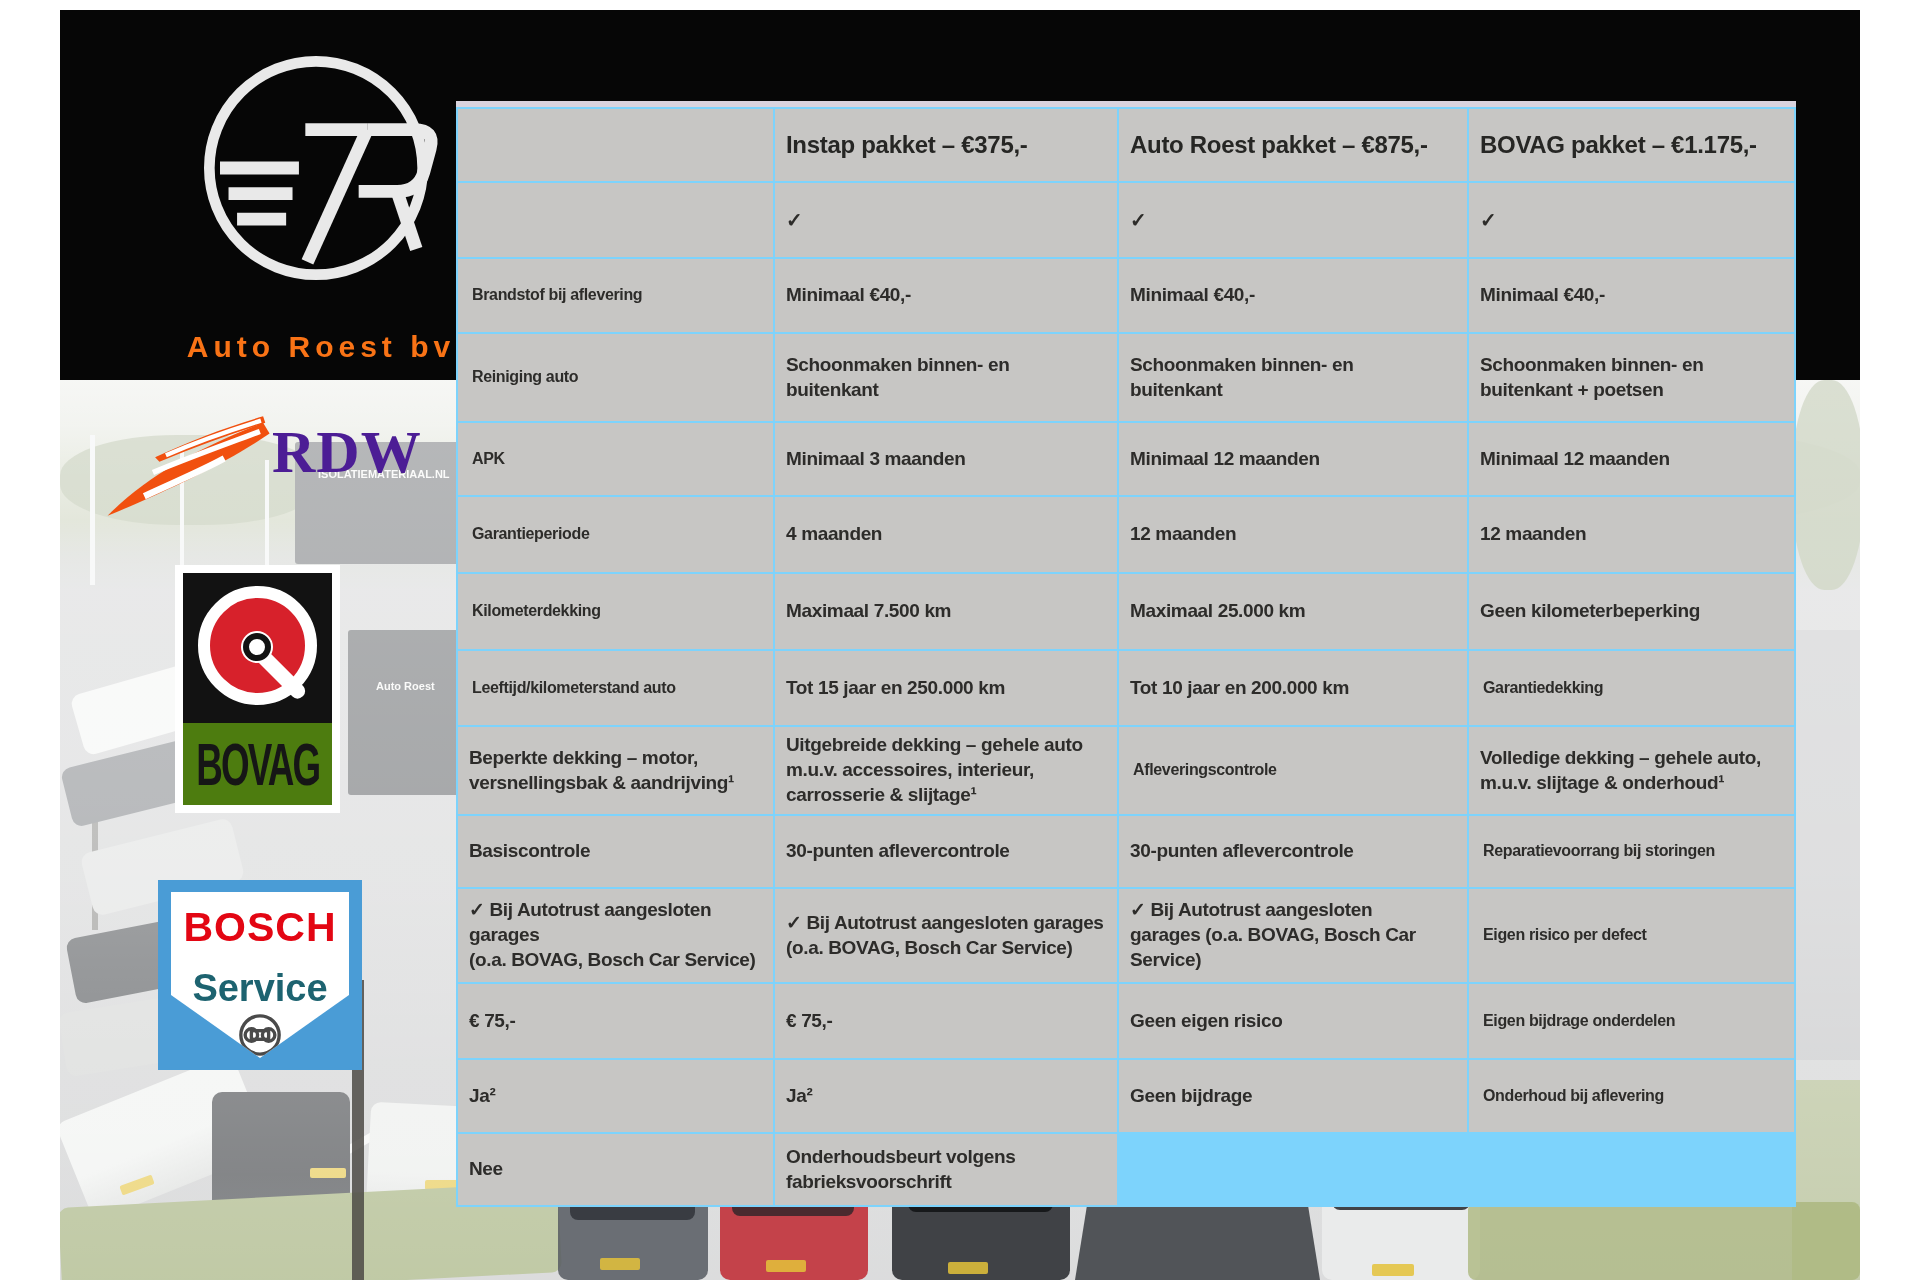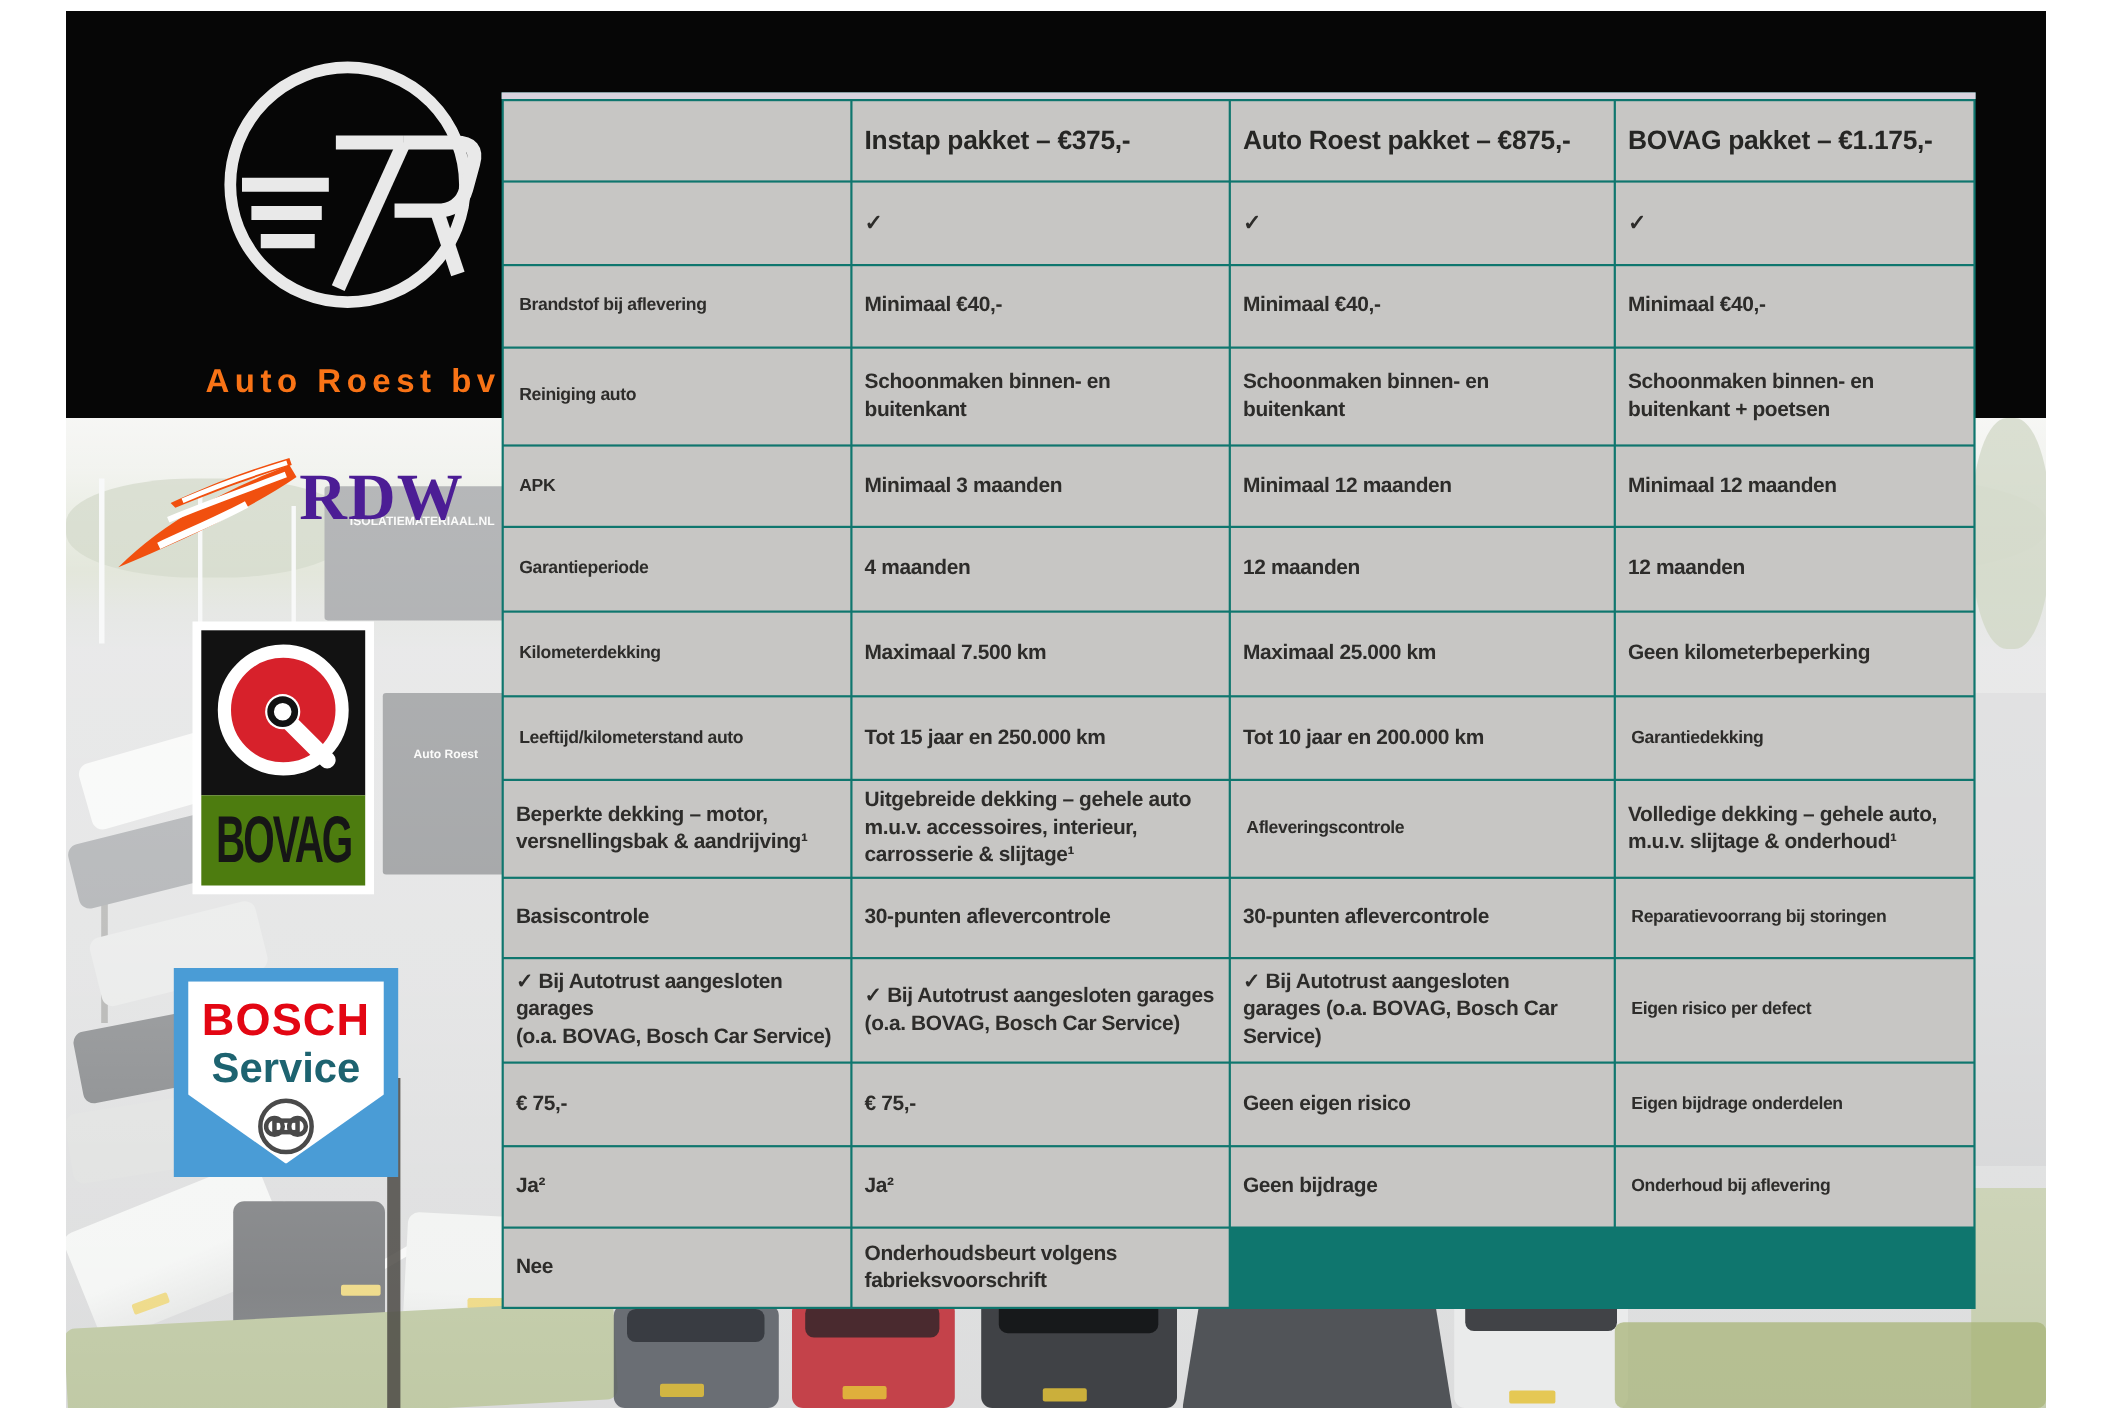--- a/index.html
+++ b/index.html
@@ -41,23 +41,23 @@
   #bovag-hub-inner{width:16px;height:16px;border-radius:50%;border:6px solid #121212;background:#ffffff;}
   #bovag-yellow{position:absolute;left:8px;top:158px;width:149px;height:82px;background:#4d7c0f;
                 display:flex;align-items:center;justify-content:center;}
   #bovag-text{font-size:40px;font-weight:700;color:#161616;letter-spacing:-2px;
               transform:scaleY(1.5) scaleX(.92);}
   #bosch{position:absolute;left:158px;top:880px;width:204px;height:190px;background:#4a9cd6;}
   #bosch-shield{position:absolute;left:13px;top:12px;width:178px;height:166px;background:#ffffff;
                 clip-path:polygon(0 0,100% 0,100% 62%,50% 100%,0 62%);
                 display:flex;flex-direction:column;align-items:center;}
   #bosch-line1{margin-top:12px;font-size:41px;font-weight:700;color:#e30613;letter-spacing:1px;}
-  #bosch-line2{margin-top:0px;font-size:38px;font-weight:700;color:#1d6370;}
-  
-  #tablewrap{position:absolute;left:456px;top:84px;background:#0f766e;padding:2px;
+  #bosch-line2{margin-top:16px;font-size:38px;font-weight:700;color:#1d6370;}
+  
+  #tablewrap{position:absolute;left:456px;top:101px;background:#7dd3fc;padding:2px;
              border-top:6px solid #d9d3de;}
   #grid{display:grid;grid-template-columns:315px 342px 348px 325px;
         grid-template-rows:72px 74px 73px 87px 72px 75px 75px 74px 87px 71px 93px 74px 72px 71px;
         gap:2px;}
   .cell{background:#c7c6c4;color:#2d2c2a;font-weight:700;font-size:19px;letter-spacing:-0.35px;
         display:flex;align-items:center;padding-left:11px;padding-right:5px;
         white-space:pre-line;line-height:1.3;}
   .cell.header{font-size:24px;color:#262624;letter-spacing:-0.3px;}
   .cell.label{padding-left:14px;font-size:16px;}
   .cell.check{font-size:20px;}

